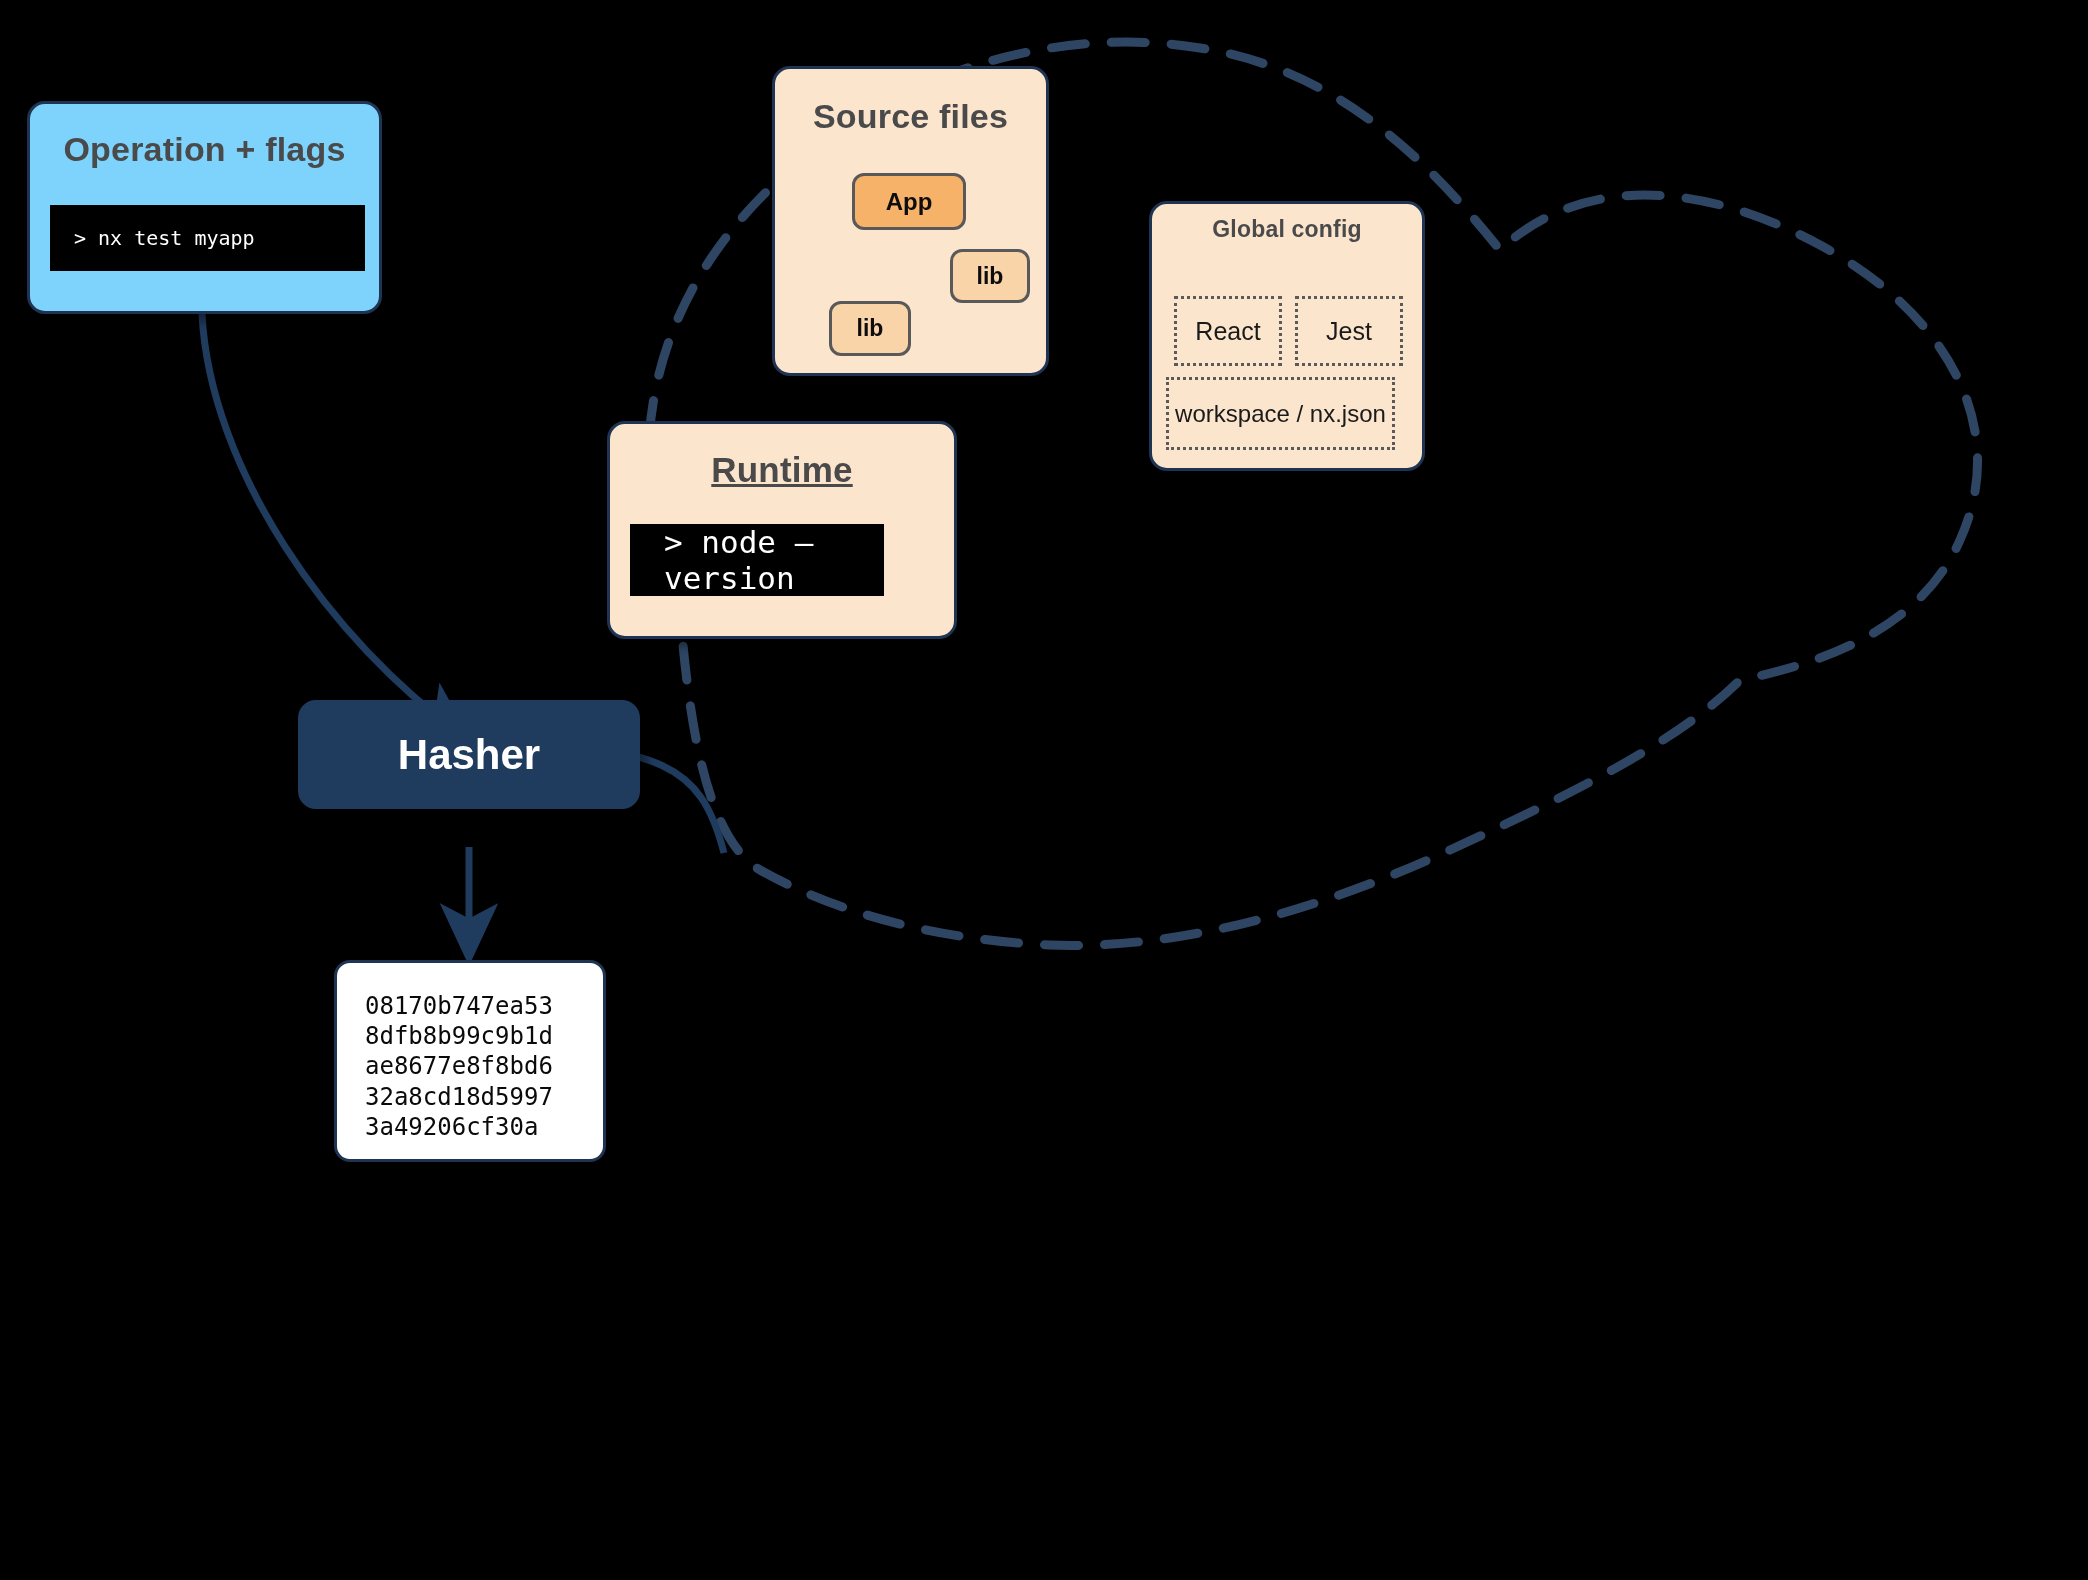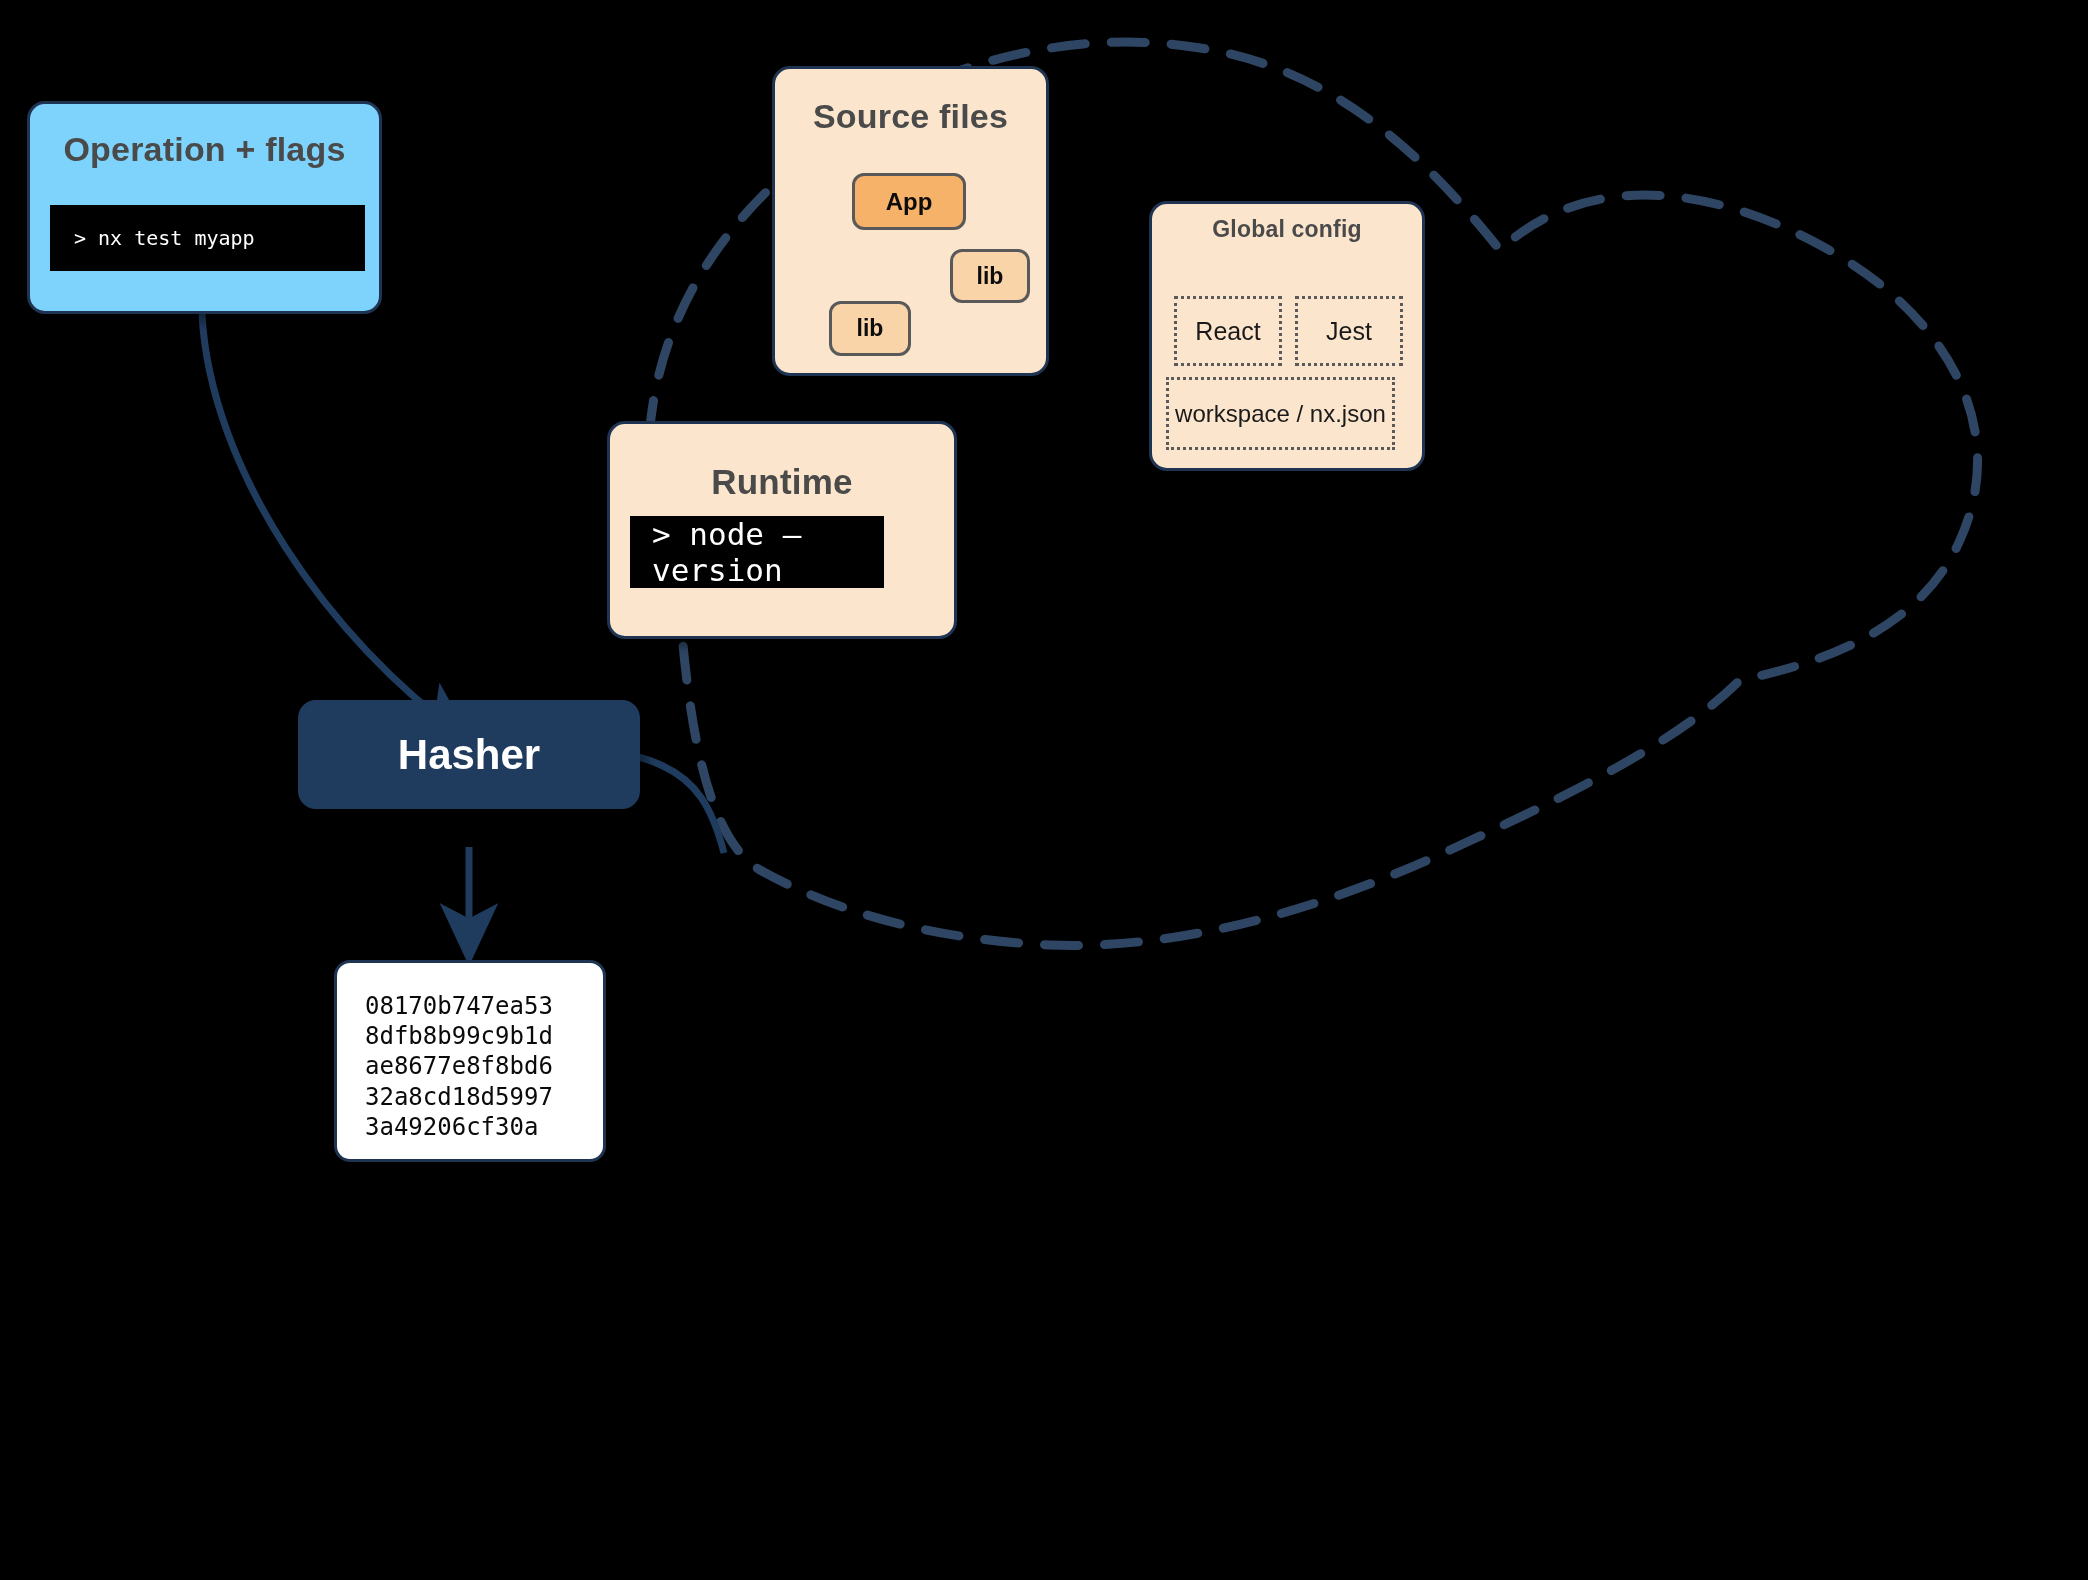--- a/index.html
+++ b/index.html
@@ -157,30 +157,31 @@
   
   #runtime-card {
     left: 607px;
     top: 421px;
     width: 350px;
     height: 218px;
     background: #fce5cd;
   }
   #runtime-card .card-title {
     font-size: 35px;
-    margin-top: 38px;
+    margin-top: 26px;
+    text-decoration: underline;
   }
   #runtime-card .terminal {
     position: absolute;
     left: 20px;
-    top: 92px;
+    top: 100px;
     width: 254px;
     height: 72px;
     font-size: 31px;
-    padding-left: 22px;
+    padding-left: 34px;
   }
 
   
   #hasher-card {
     left: 298px;
     top: 700px;
     width: 342px;
     height: 109px;
     background: #1f3b5e;
     border-color: #1f3b5e;

